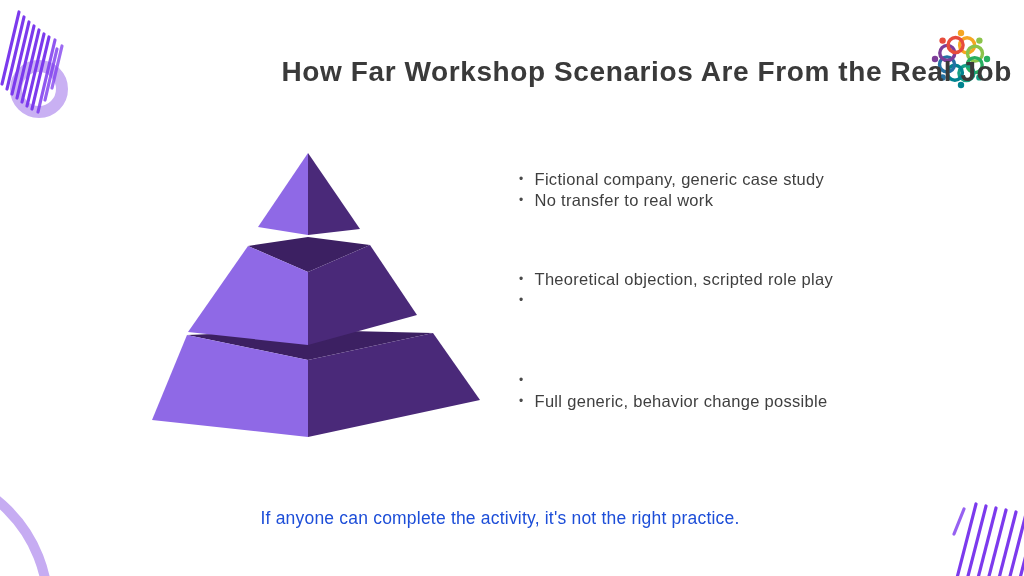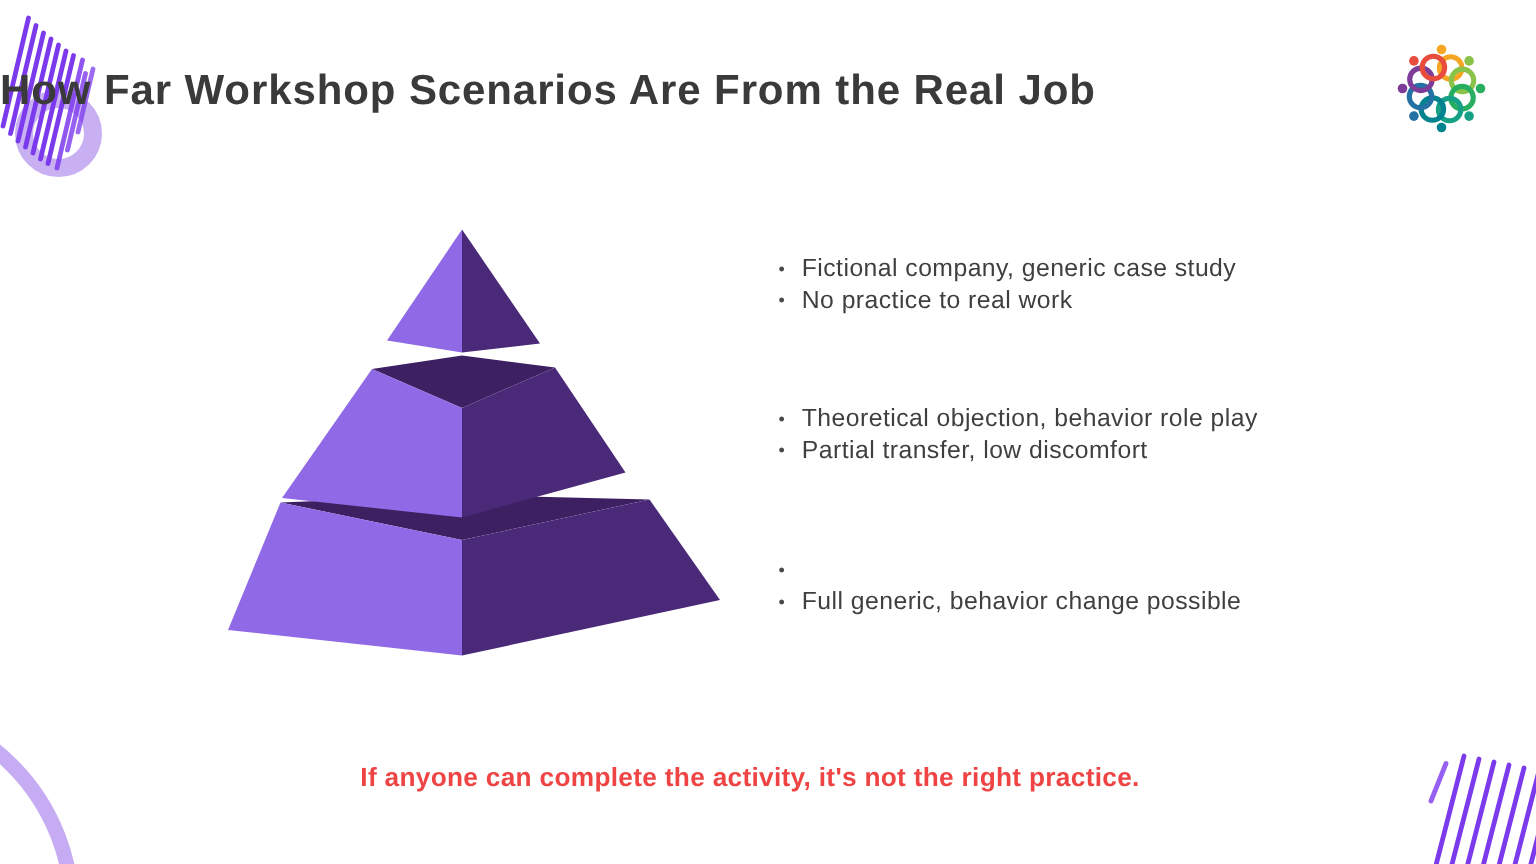--- a/index.html
+++ b/index.html
@@ -1,22 +1,22 @@
 <!DOCTYPE html>
 <html><head>
 <meta charset="utf-8">
 <style>
   html,body { margin:0; padding:0; background:#e8e8e8; }
   .slide {
     position:relative; width:1024px; height:576px; background:#ffffff;
     overflow:hidden; font-family:"Liberation Sans", sans-serif;
   }
   .title {
-    position:absolute; top:44px; left:0; right:0; margin:0;
-    text-align:left; font-size:28px; font-weight:bold;
+    position:absolute; top:44px; left:0; right:0; margin:12px;
+    text-align:right; font-size:28px; font-weight:bold;
     color:#3a3a3a; letter-spacing:0.6px;
   }
   .decor { position:absolute; pointer-events:none; }
   .decor-top-left { left:0; top:0; }
   .decor-bottom-left { left:0; top:446px; }
   .decor-bottom-right { left:914px; top:466px; }
   .logo { position:absolute; left:928px; top:26px; }
   .pyramid { position:absolute; left:145px; top:150px; }
   .bullet-group { position:absolute; left:519px; }
   .bullet-group.g1 { top:169px; }
@@ -24,22 +24,22 @@
   .bullet-group.g3 { top:370px; }
   .bullet-line {
     display:flex; align-items:flex-start; gap:11px;
     font-size:16.5px; line-height:21px; color:#3f3f3f; letter-spacing:0.3px;
   }
   .bullet-marker {
     flex:0 0 auto; font-size:12px; line-height:21px; color:#4a4a4a;
   }
   .footer {
     position:absolute; top:508px; left:0; right:24px; margin:0;
-    text-align:center; font-size:17.5px; font-weight:bold;
-    color:#ef4444; letter-spacing:0.2px;
+    text-align:center; font-size:17.5px; font-weight:normal;
+    color:#1d4ed8; letter-spacing:0.2px;
   }
   svg { display:block; }
 </style>
 </head>
 <body>
 
 <div class="slide">
 
   <svg class="decor decor-top-left" width="170" height="140" viewBox="0 0 170 140">
     <circle cx="39" cy="89" r="23" fill="none" stroke-width="12" opacity="0.95" stroke="#C6ACF2"></circle>
@@ -94,32 +94,31 @@
     <polygon points="163,3 163,85 215,79" fill="#4A2979"></polygon>
   </svg>
 
   <div class="bullet-group g1">
     <div class="bullet-line">
       <span class="bullet-marker">•</span>
       <span>Fictional company, generic case study</span>
     </div>
     <div class="bullet-line">
       <span class="bullet-marker">•</span>
-      <span>No practice to real work</span>
+      <span>No transfer to real work</span>
     </div>
   </div>
 
   <div class="bullet-group g2">
     <div class="bullet-line">
       <span class="bullet-marker">•</span>
-      <span>Theoretical objection, behavior role play</span>
+      <span>Theoretical objection, scripted role play</span>
     </div>
     <div class="bullet-line">
       <span class="bullet-marker">•</span>
-      <span>Partial transfer, low discomfort</span>
     </div>
   </div>
 
   <div class="bullet-group g3">
     <div class="bullet-line">
       <span class="bullet-marker">•</span>
     </div>
     <div class="bullet-line">
       <span class="bullet-marker">•</span>
       <span>Full generic, behavior change possible</span>

